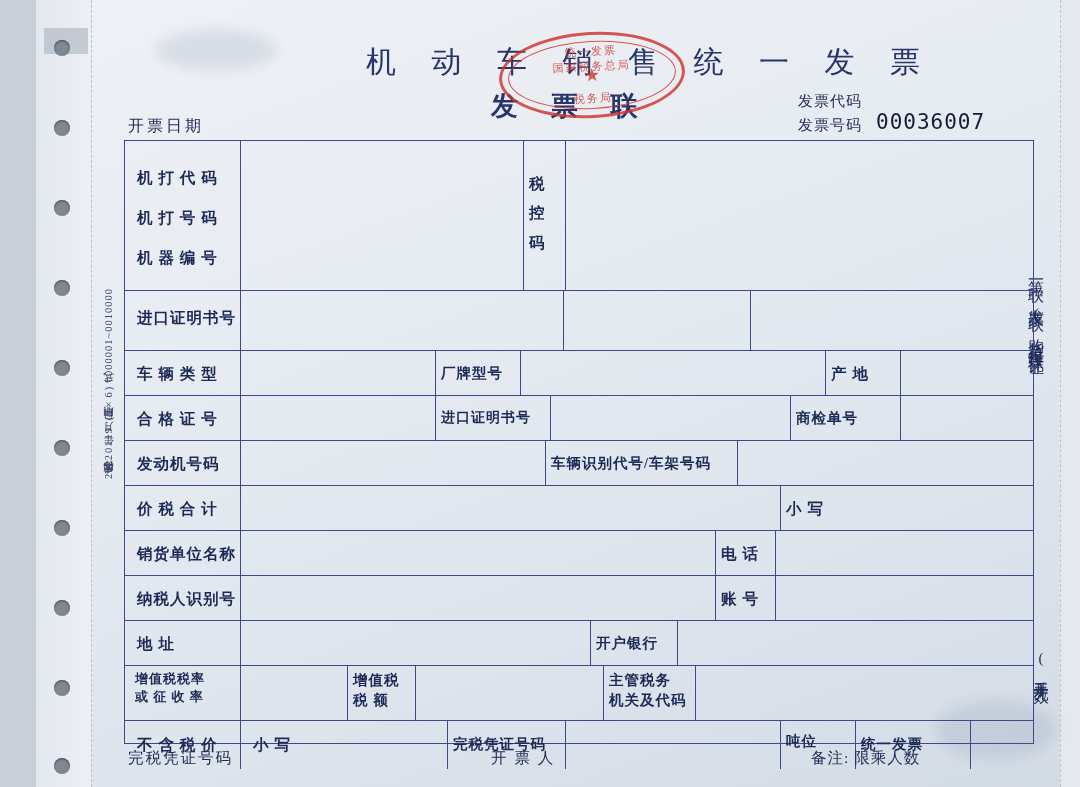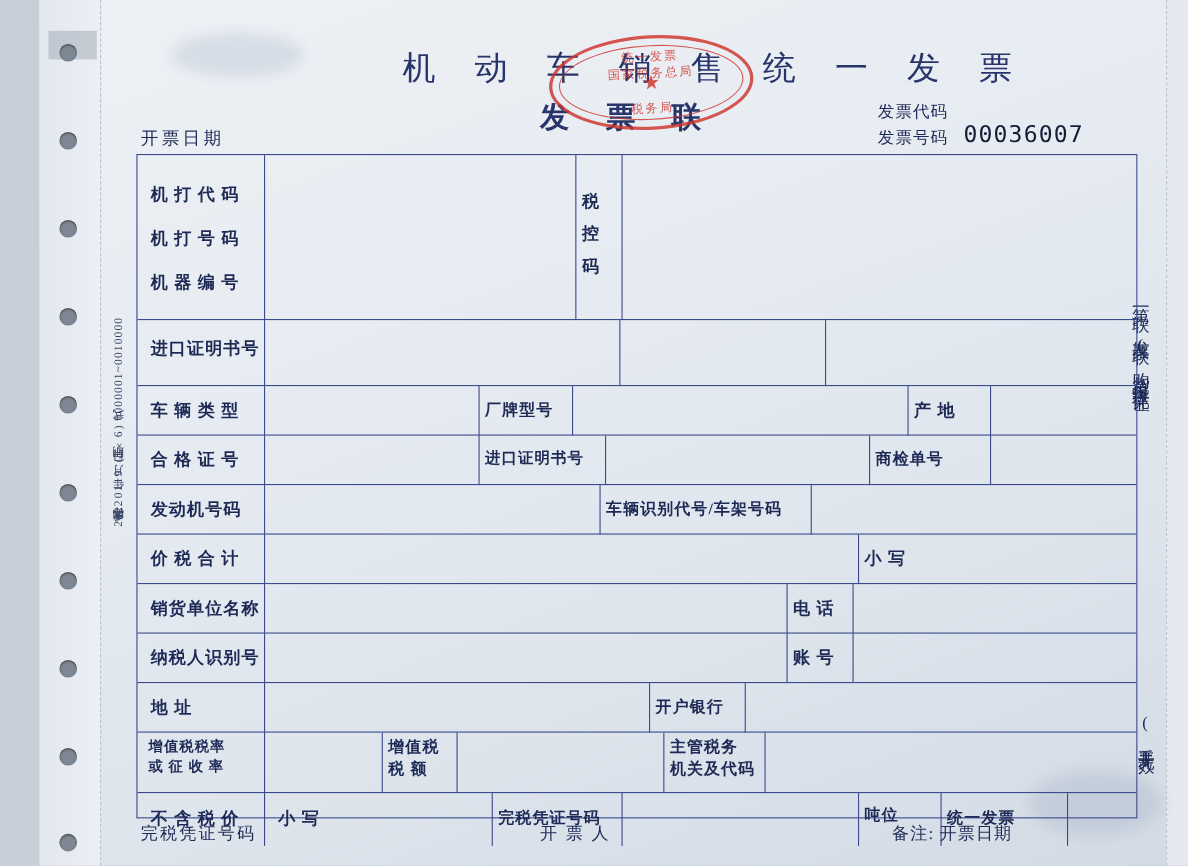--- a/index.html
+++ b/index.html
@@ -269,15 +269,15 @@
       <div class="cell-label" style="left:128px;top:593px">小 写</div>
       <div class="cell-label" style="left:328px;top:593px;font-size:14.5px">完税凭证号码</div>
       <div class="cell-label" style="left:661px;top:590px;font-size:14.5px">吨位</div>
       <div class="cell-label" style="left:736px;top:593px;font-size:14.5px">统一发票</div>
 
     </div>
   </div>
 
   <div class="bottom-label" style="left:92px;top:748px">完税凭证号码</div>
   <div class="bottom-label" style="left:455px;top:748px">开 票 人</div>
-  <div class="bottom-label small-note" style="left:775px;top:748px">备注: 开票日期</div>
+  <div class="bottom-label small-note" style="left:775px;top:748px">备注: 限乘人数</div>
 
 </div>
 
 </body></html>

